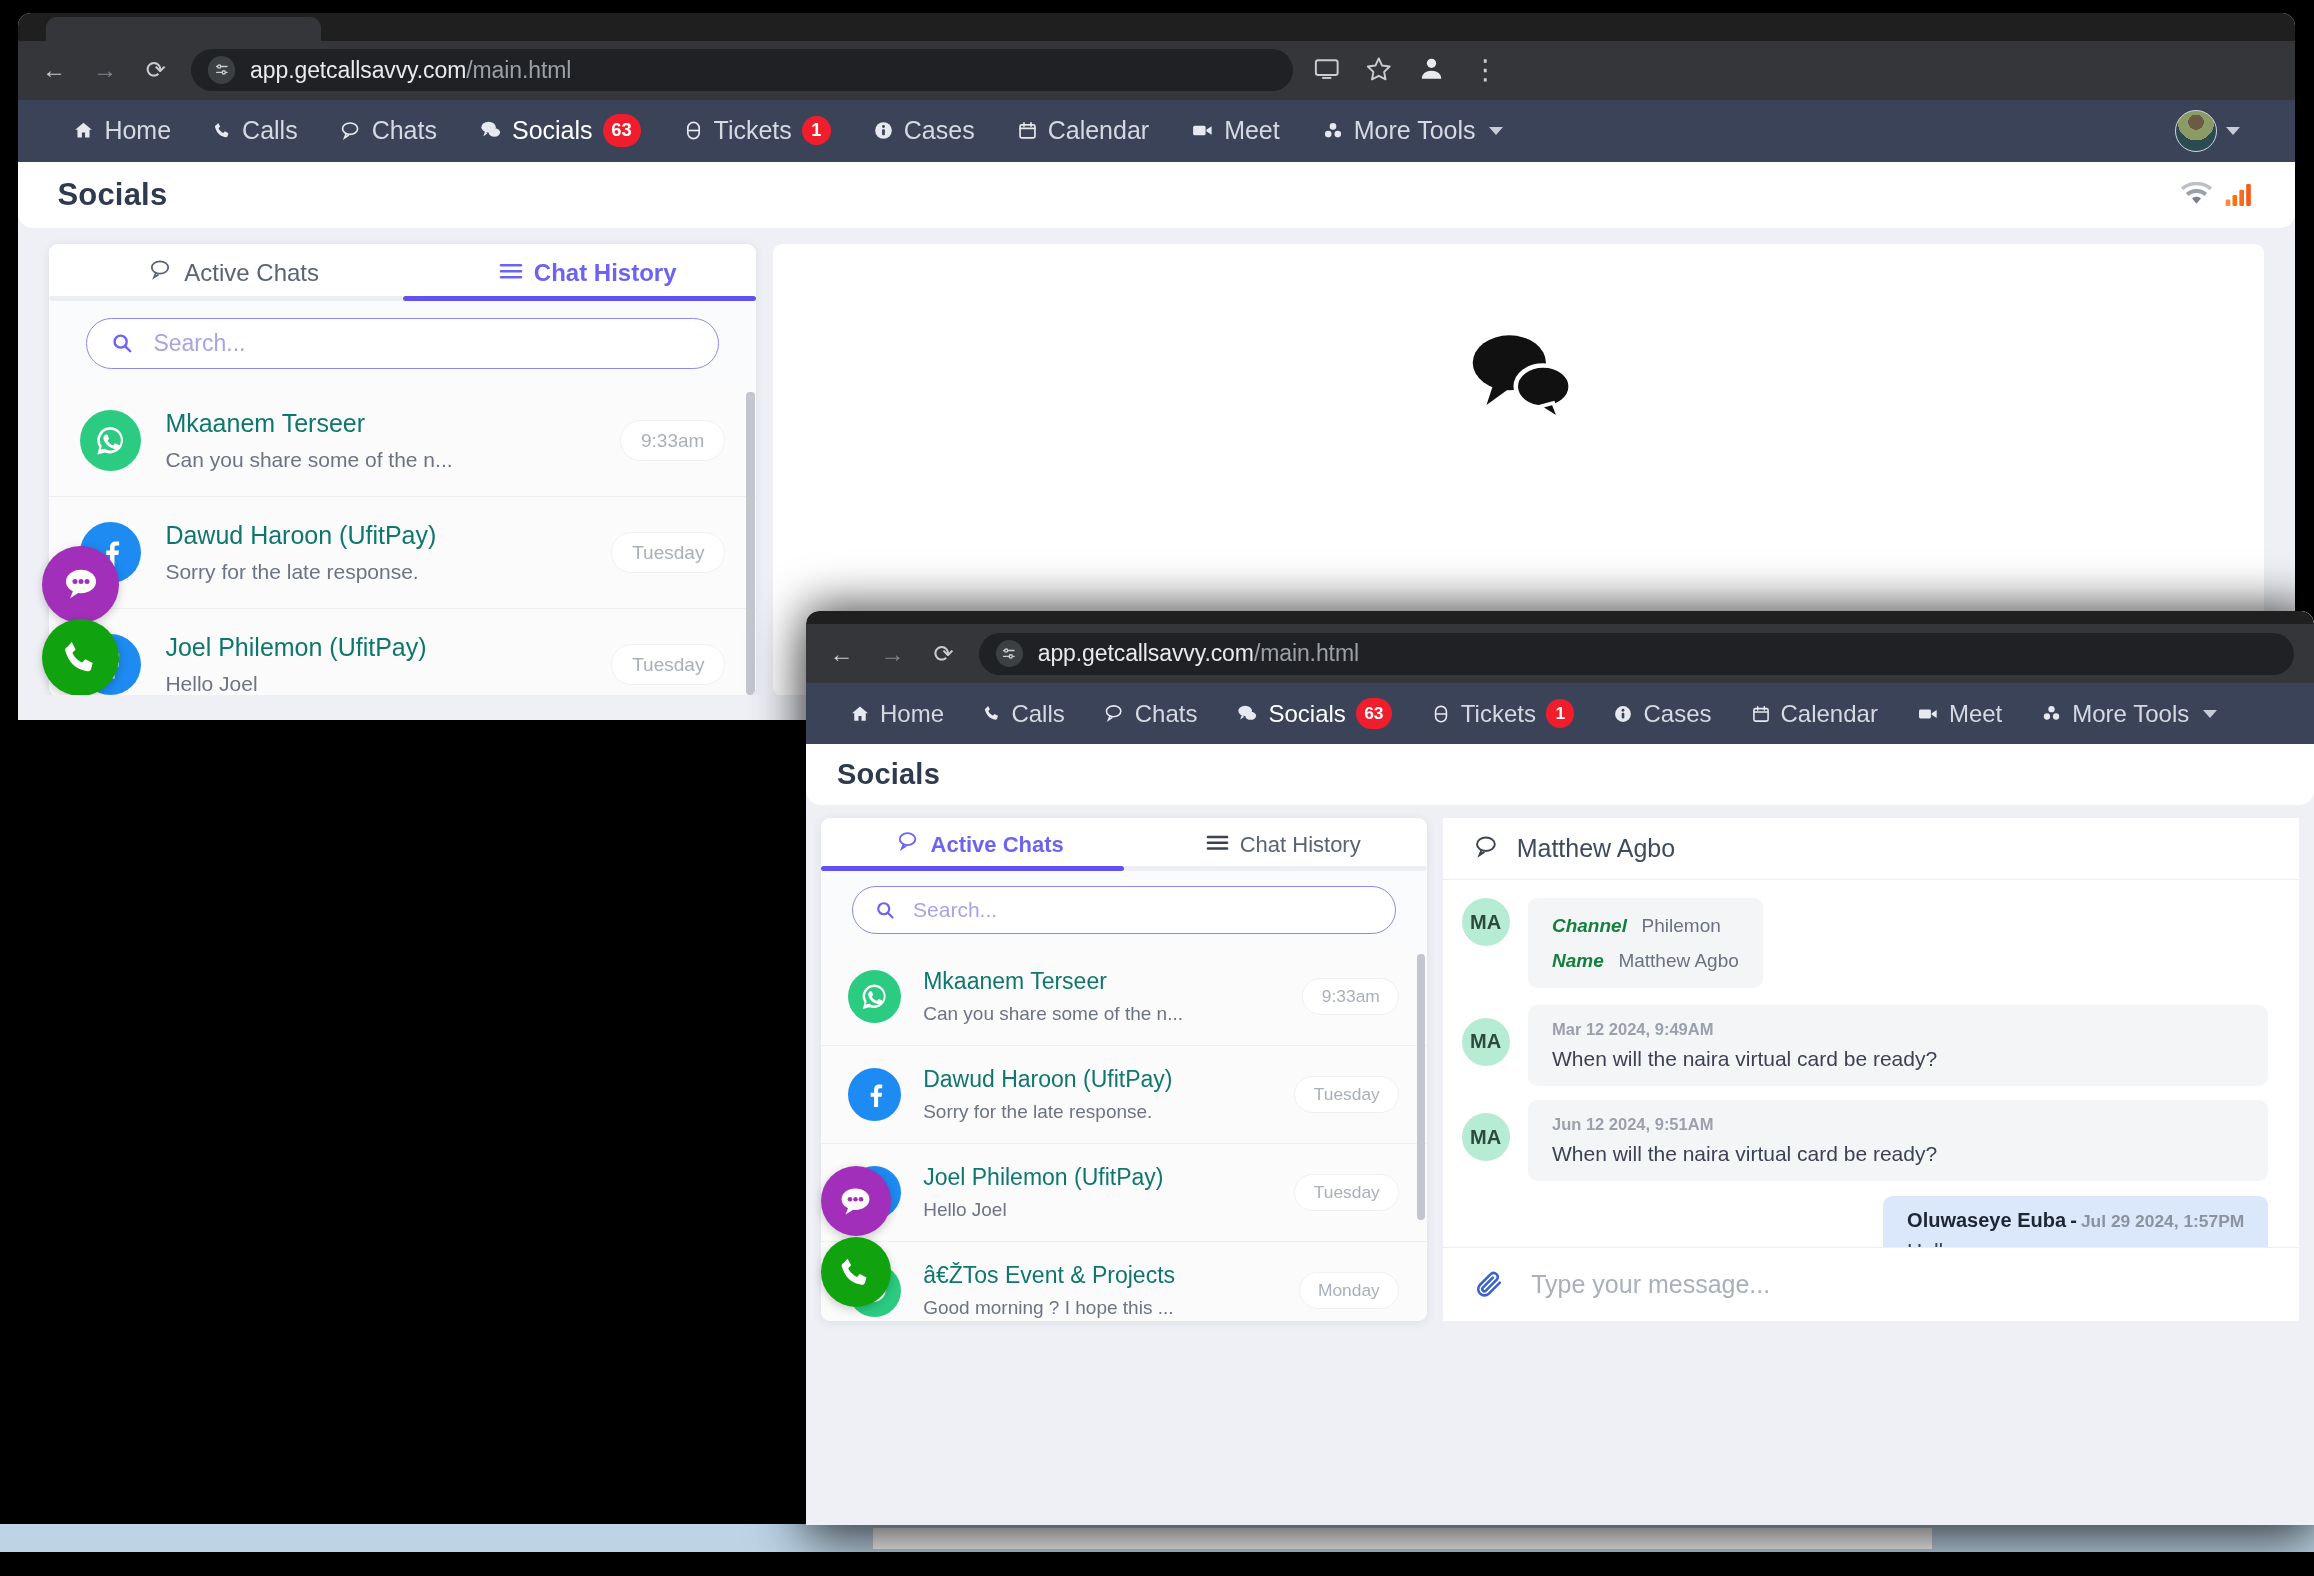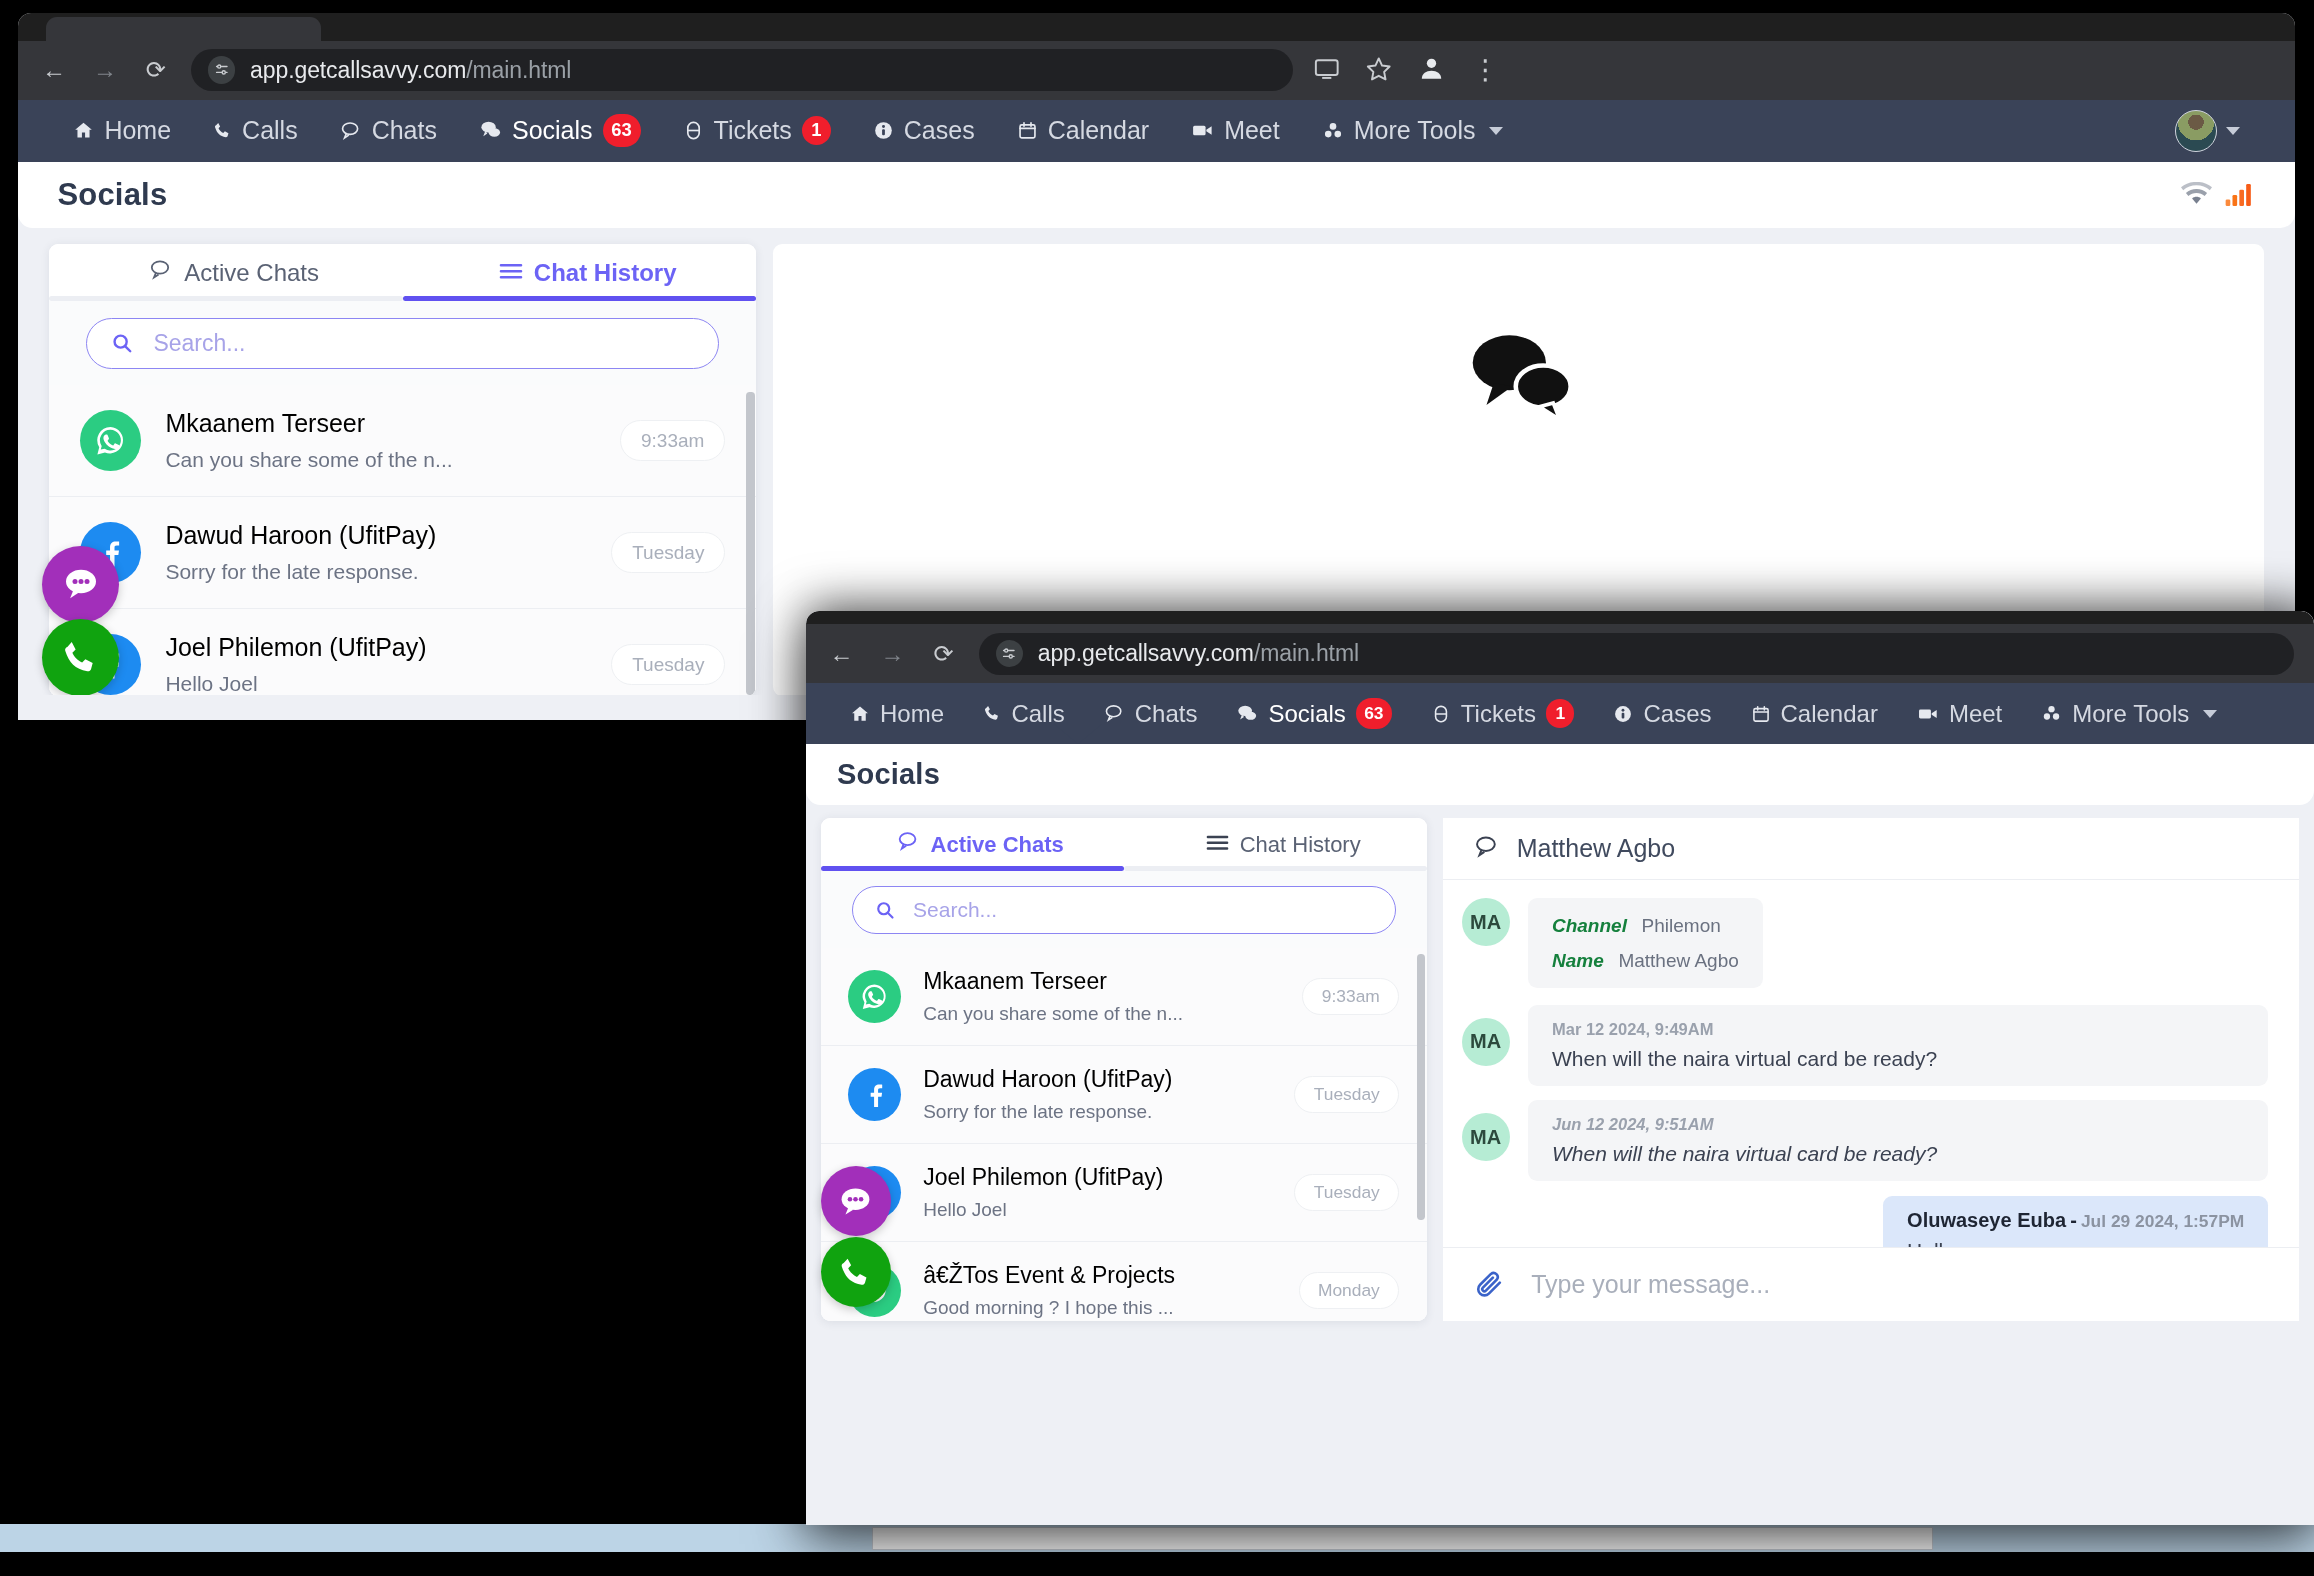--- a/index.html
+++ b/index.html
@@ -166,21 +166,21 @@
     background: #fbfbfc;
   }
   .ch-av {
     border-radius: 50%;
     display: flex; align-items: center; justify-content: center;
     flex: none; color: #fff;
   }
   .ch-av.whatsapp { background: #2bcc82; }
   .ch-av.facebook { background: #1d8bf1; }
   .ch-text { flex: 1; min-width: 0; }
-  .ch-name { color: #000000; white-space: nowrap; overflow: hidden; text-overflow: ellipsis; }
+  .ch-name { color: #0f766e; white-space: nowrap; overflow: hidden; text-overflow: ellipsis; }
   .ch-prev { color: #6c7384; white-space: nowrap; overflow: hidden; text-overflow: ellipsis; }
   .ch-time {
     background: #fff;
     border: 0.9px solid #eef0f3;
     border-radius: 917px;
     color: #a9afbb;
     white-space: nowrap;
     flex: none;
   }
   .scrollbar-v {
@@ -729,21 +729,21 @@
           <div class="msg-row" style="gap:18.4px; margin-bottom:14.7px;">
             <span class="mav" style="width:48px; height:48px; font-size:20px; margin-top:13px;">MA</span>
             <span class="bubble-in" style="padding:14.7px 24px; flex:1;">
               <span class="meta" style="display:block; font-size:16.5px; margin-bottom:8.3px;">Mar 12 2024, 9:49AM</span>
               <span class="btxt" style="display:block; font-size:21px;">When will the naira virtual card be ready?</span>
             </span>
           </div>
 
           <div class="msg-row" style="gap:18.4px; margin-bottom:14.7px;">
             <span class="mav" style="width:48px; height:48px; font-size:20px; margin-top:13px;">MA</span>
-            <span class="bubble-in" style="padding:14.7px 24px; flex:1;font-style:italic;">
+            <span class="bubble-in" style="padding:14.7px 24px; flex:1;">
               <span class="meta" style="display:block; font-size:16.5px; margin-bottom:8.3px;">Jun 12 2024, 9:51AM</span>
               <span class="btxt" style="display:block; font-size:21px;">When will the naira virtual card be ready?</span>
             </span>
           </div>
 
           <div class="msg-row">
             <span class="bubble-out" style="padding:13px 24px; min-width:294px;">
               <span style="display:block; margin-bottom:7.3px;">
                 <span class="out-name" style="font-size:20px;">Oluwaseye Euba</span>
                 <span class="out-time" style="font-size:20px; color:#1e2533;">-</span>

